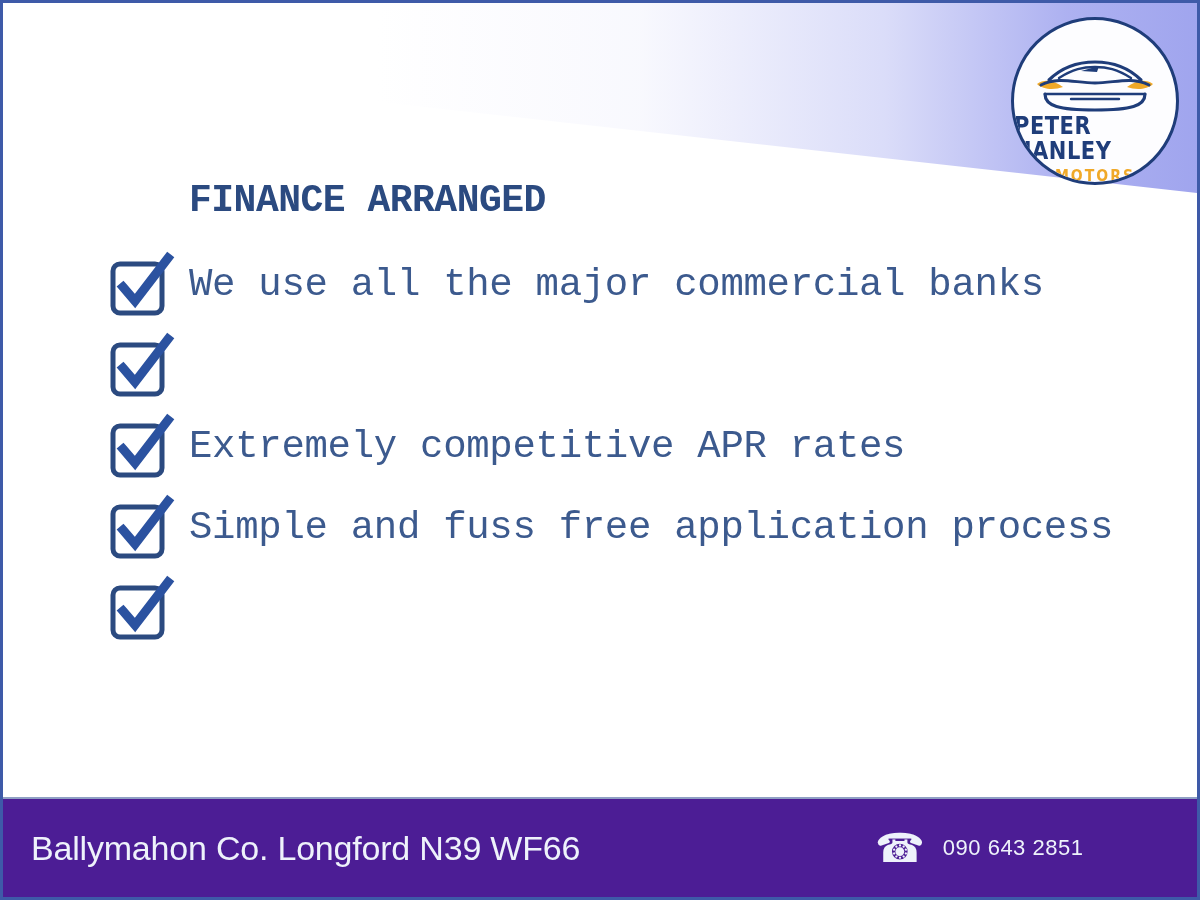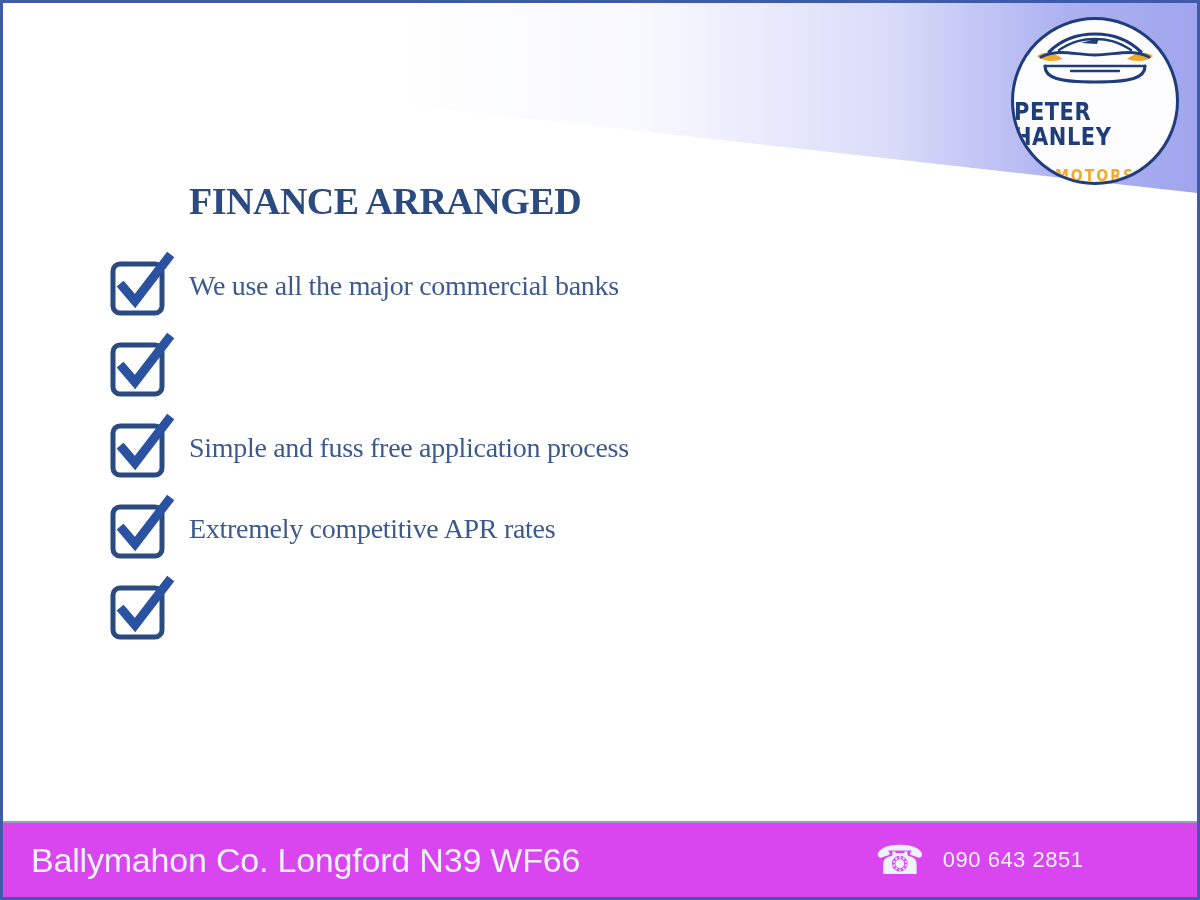--- a/index.html
+++ b/index.html
@@ -44,21 +44,21 @@
   .logo {
     position:absolute;
     top:14px; right:18px;
     width:168px; height:168px;
     border-radius:50%;
     background:#fdfdff;
     border:3px solid #1f3d7a;
     display:flex;
     flex-direction:column;
     align-items:center;
-    justify-content:space-between;
+    justify-content:flex-end;
     overflow:hidden;
   }
   .logo-car { width:132px; height:62px; margin-top:6px; }
   .logo-name {
     font-family:"DejaVu Sans", sans-serif;
     font-weight:bold;
     font-size:21px;
     letter-spacing:0.5px;
     color:#1f3d7a;
     line-height:1;
@@ -77,21 +77,21 @@
   }
 
   
   .heading {
     position:absolute;
     left:186px; top:176px;
     font-size:38px;
     font-weight:bold;
     letter-spacing:-0.5px;
     color:#2b4a80;
-    font-family:Liberation Serif, serif;
+    font-family:Liberation Mono, monospace;
   }
 
   
   .list {
     position:absolute;
     left:106px; top:242px;
     width:980px;
   }
   .row {
     display:flex;
@@ -100,34 +100,34 @@
   }
   .cb {
     width:62px; height:62px;
     flex:0 0 62px;
     margin-right:18px;
     position:relative;
   }
   .cb svg { width:62px; height:62px; display:block; overflow:visible; }
 
   .row-label {
-    font-size:28px;
+    font-size:39px;
     color:#3c5a8e;
     line-height:1;
     white-space:nowrap;
     letter-spacing:-0.3px;
-    font-family:Liberation Serif, serif;
+    font-family:Liberation Mono, monospace;
   }
 
   
   .footer {
     position:absolute;
     left:0; right:0; bottom:0;
-    height:76px;
-    background:#d946ef;
+    height:100px;
+    background:#4c1d95;
     border-top:2px solid #8fa0c4;
     display:flex;
     align-items:center;
     text-decoration:underline;
   }
   .footer-address {
     position:absolute;
     left:28px;
     color:#eef2fb;
     font-size:34px;
@@ -203,31 +203,31 @@
       </span>
     </div>
 
     <div class="row">
       <span class="cb">
         <svg viewBox="0 0 62 62">
           <rect x="4" y="9" width="49" height="49" rx="7" ry="7" fill="none" stroke="#2b4a80" stroke-width="5"></rect>
           <path d="M14 32 L26 46 L59 3" fill="none" stroke="#2b52a0" stroke-width="9" stroke-linecap="square" stroke-linejoin="miter"></path>
         </svg>
       </span>
+      <span class="row-label">Extremely competitive APR rates</span>
+    </div>
+
+    <div class="row">
+      <span class="cb">
+        <svg viewBox="0 0 62 62">
+          <rect x="4" y="9" width="49" height="49" rx="7" ry="7" fill="none" stroke="#2b4a80" stroke-width="5"></rect>
+          <path d="M14 32 L26 46 L59 3" fill="none" stroke="#2b52a0" stroke-width="9" stroke-linecap="square" stroke-linejoin="miter"></path>
+        </svg>
+      </span>
       <span class="row-label">Simple and fuss free application process</span>
-    </div>
-
-    <div class="row">
-      <span class="cb">
-        <svg viewBox="0 0 62 62">
-          <rect x="4" y="9" width="49" height="49" rx="7" ry="7" fill="none" stroke="#2b4a80" stroke-width="5"></rect>
-          <path d="M14 32 L26 46 L59 3" fill="none" stroke="#2b52a0" stroke-width="9" stroke-linecap="square" stroke-linejoin="miter"></path>
-        </svg>
-      </span>
-      <span class="row-label">Extremely competitive APR rates</span>
     </div>
 
     <div class="row">
       <span class="cb">
         <svg viewBox="0 0 62 62">
           <rect x="4" y="9" width="49" height="49" rx="7" ry="7" fill="none" stroke="#2b4a80" stroke-width="5"></rect>
           <path d="M14 32 L26 46 L59 3" fill="none" stroke="#2b52a0" stroke-width="9" stroke-linecap="square" stroke-linejoin="miter"></path>
         </svg>
       </span>
     </div>

